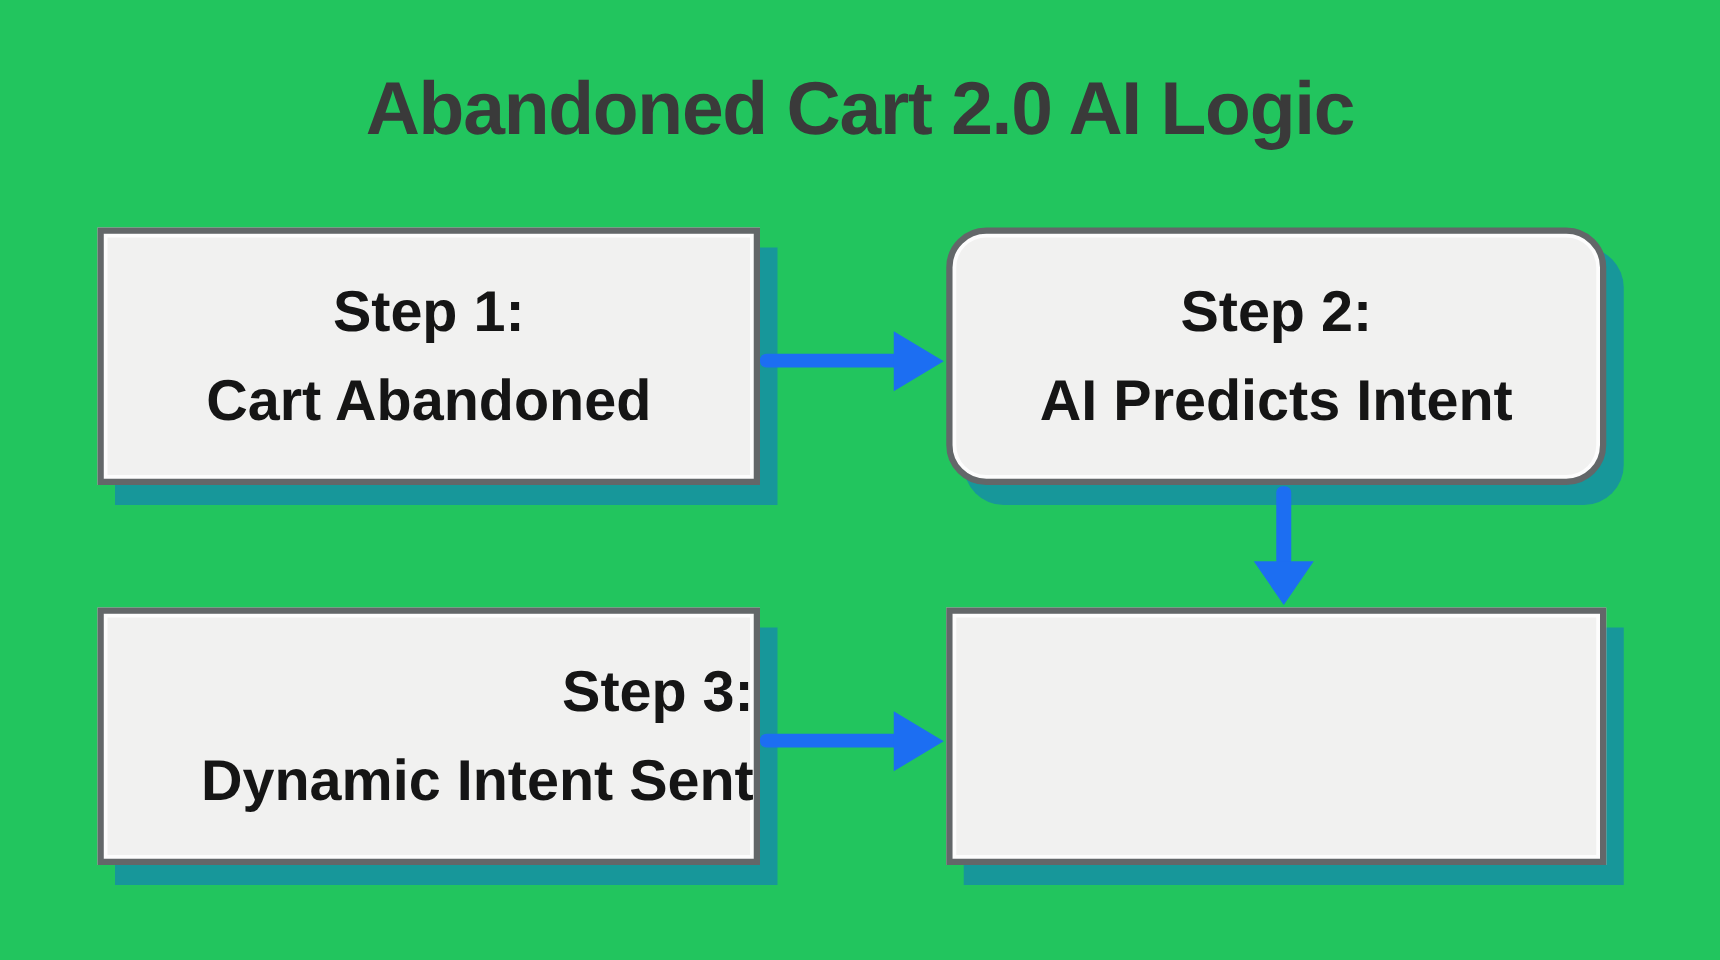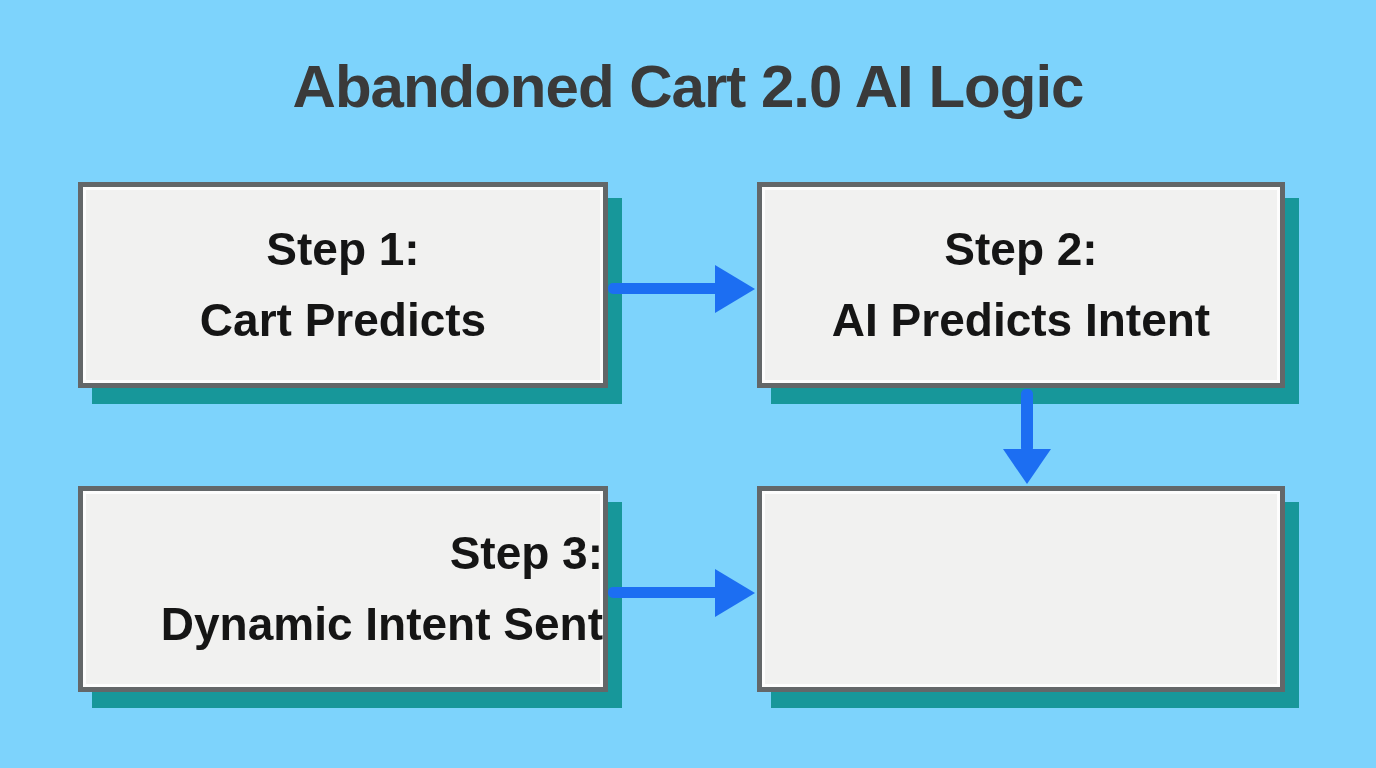--- a/index.html
+++ b/index.html
@@ -5,21 +5,21 @@
   * { margin: 0; padding: 0; box-sizing: border-box; }
   html, body {
     width: 1376px; height: 768px;
     background: #ffffff;
     font-family: "Liberation Sans", sans-serif;
     overflow: hidden;
   }
   .canvas {
     position: relative;
     width: 1376px; height: 768px;
-    background: #7dd3fc;
+    background: #22c55e;
   }
   .title {
     position: absolute;
     top: 52px; left: 0;
     width: 100%;
     text-align: center;
     font-size: 60px;
     font-weight: 700;
     letter-spacing: -1px;
     color: #3a3a3a;
@@ -33,21 +33,21 @@
     flex-direction: column;
     justify-content: center;
     align-items: center;
     text-align: center;
     color: #151515;
     font-weight: 700;
     font-size: 46px;
     line-height: 1.55;
   }
   .box1 { left: 78px;  top: 182px; width: 530px; height: 206px; justify-content: center; }
-  .box2 { left: 757px; top: 182px; width: 528px; height: 206px; }
+  .box2 { left: 757px; top: 182px; width: 528px; height: 206px; border-radius: 32px; }
   .box3 { left: 78px;  top: 486px; width: 530px; height: 206px; align-items: flex-end; }
   .box4 { left: 757px; top: 486px; width: 528px; height: 206px; }
 
   .arrow { position: absolute; }
   .arrow-h { width: 147px; height: 48px; }
   .arrow-h .shaft {
     position: absolute; left: 0; top: 18px;
     width: 115px; height: 11px;
     background: #1c6ef2; border-radius: 5px;
   }
@@ -77,21 +77,21 @@
 </style>
 </head>
 <body>
 
 <div class="canvas">
 
   <h1 class="title">Abandoned Cart 2.0 AI Logic</h1>
 
   <div class="box box1">
     <div>Step 1:</div>
-    <div>Cart Predicts</div>
+    <div>Cart Abandoned</div>
   </div>
 
   <div class="box box2">
     <div>Step 2:</div>
     <div>AI Predicts Intent</div>
   </div>
 
   <div class="box box3">
     <div>Step 3:</div>
     <div>Dynamic Intent Sent</div>

